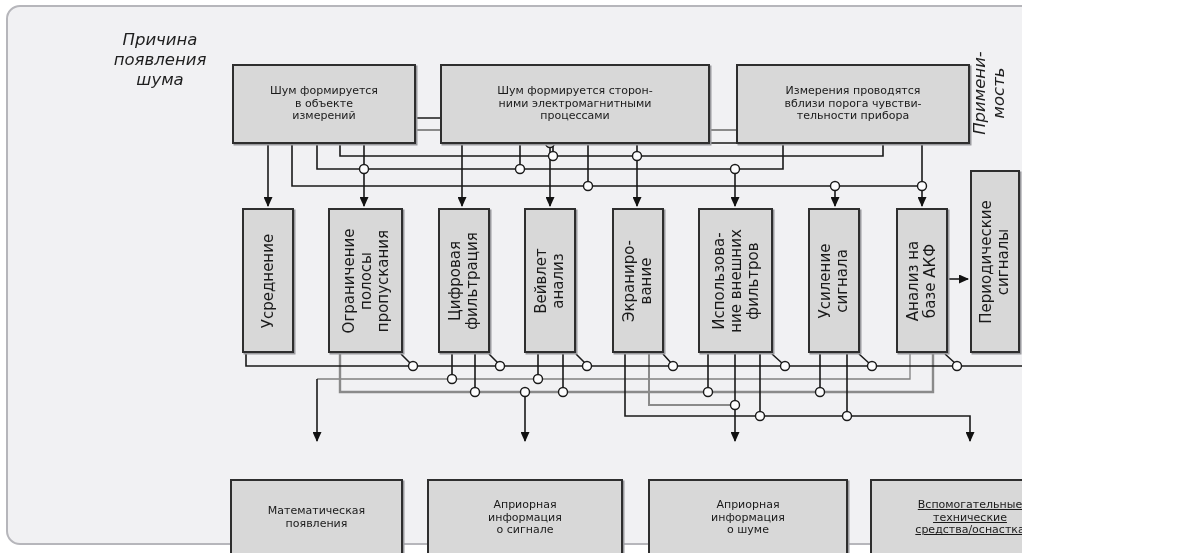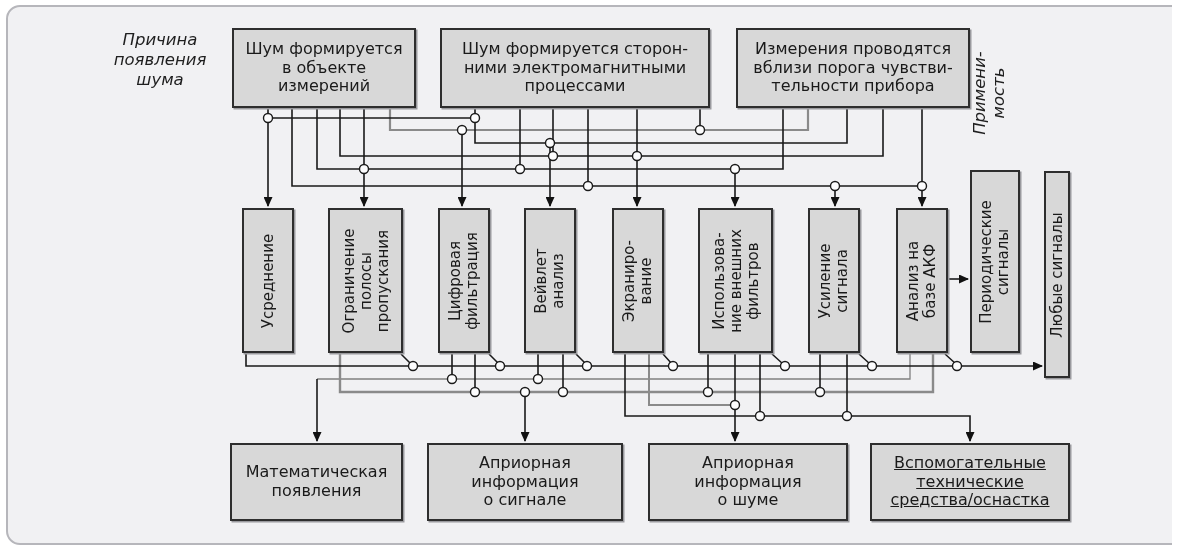--- a/index.html
+++ b/index.html
@@ -1,24 +1,24 @@
 <!DOCTYPE html>
 <html><head>
 <meta charset="utf-8">
 <style>
   html,body{margin:0;padding:0;background:#ffffff;}
-  #stage{position:relative;width:1172px;height:553px;background:#ffffff;overflow:hidden;
-         font-family:"DejaVu Sans","Liberation Sans",sans-serif;color:#1a1a1a;}
+  #stage{position:relative;width:976px;height:553px;background:#ffffff;overflow:hidden;
+         font-family:"DejaVu Sans","Liberation Sans",sans-serif;color:#1a1a1a;padding-left:46px;}
   #frame{position:absolute;left:6px;top:5px;width:1186px;height:540px;background:#f1f1f3;
          border:2px solid #b6b6bb;border-radius:14px;box-sizing:border-box;}
   #wires{position:absolute;left:0;top:0;z-index:1;}
   .box{position:absolute;z-index:2;background:#d8d8d8;border:2px solid #2e2e2e;box-sizing:border-box;
        display:flex;align-items:center;justify-content:center;text-align:center;
        white-space:pre-line;line-height:1.16;box-shadow:1.5px 1.5px 0 #9a9a9e;}
-  .hbox{font-size:16px;}
+  .hbox{font-size:11px;margin-top:36px;}
   .vbox{overflow:visible;}
   .vtext{position:absolute;left:50%;top:50%;transform:translate(-50%,-50%) rotate(-90deg);
          text-align:center;white-space:pre-line;line-height:1.12;font-size:15px;}
   .sidelabel{position:absolute;z-index:2;font-style:italic;font-size:16.5px;line-height:1.22;
              text-align:center;white-space:pre-line;color:#1f1f1f;}
   .rot{transform:rotate(-90deg);transform-origin:center center;}
 </style>
 </head>
 <body>
 

